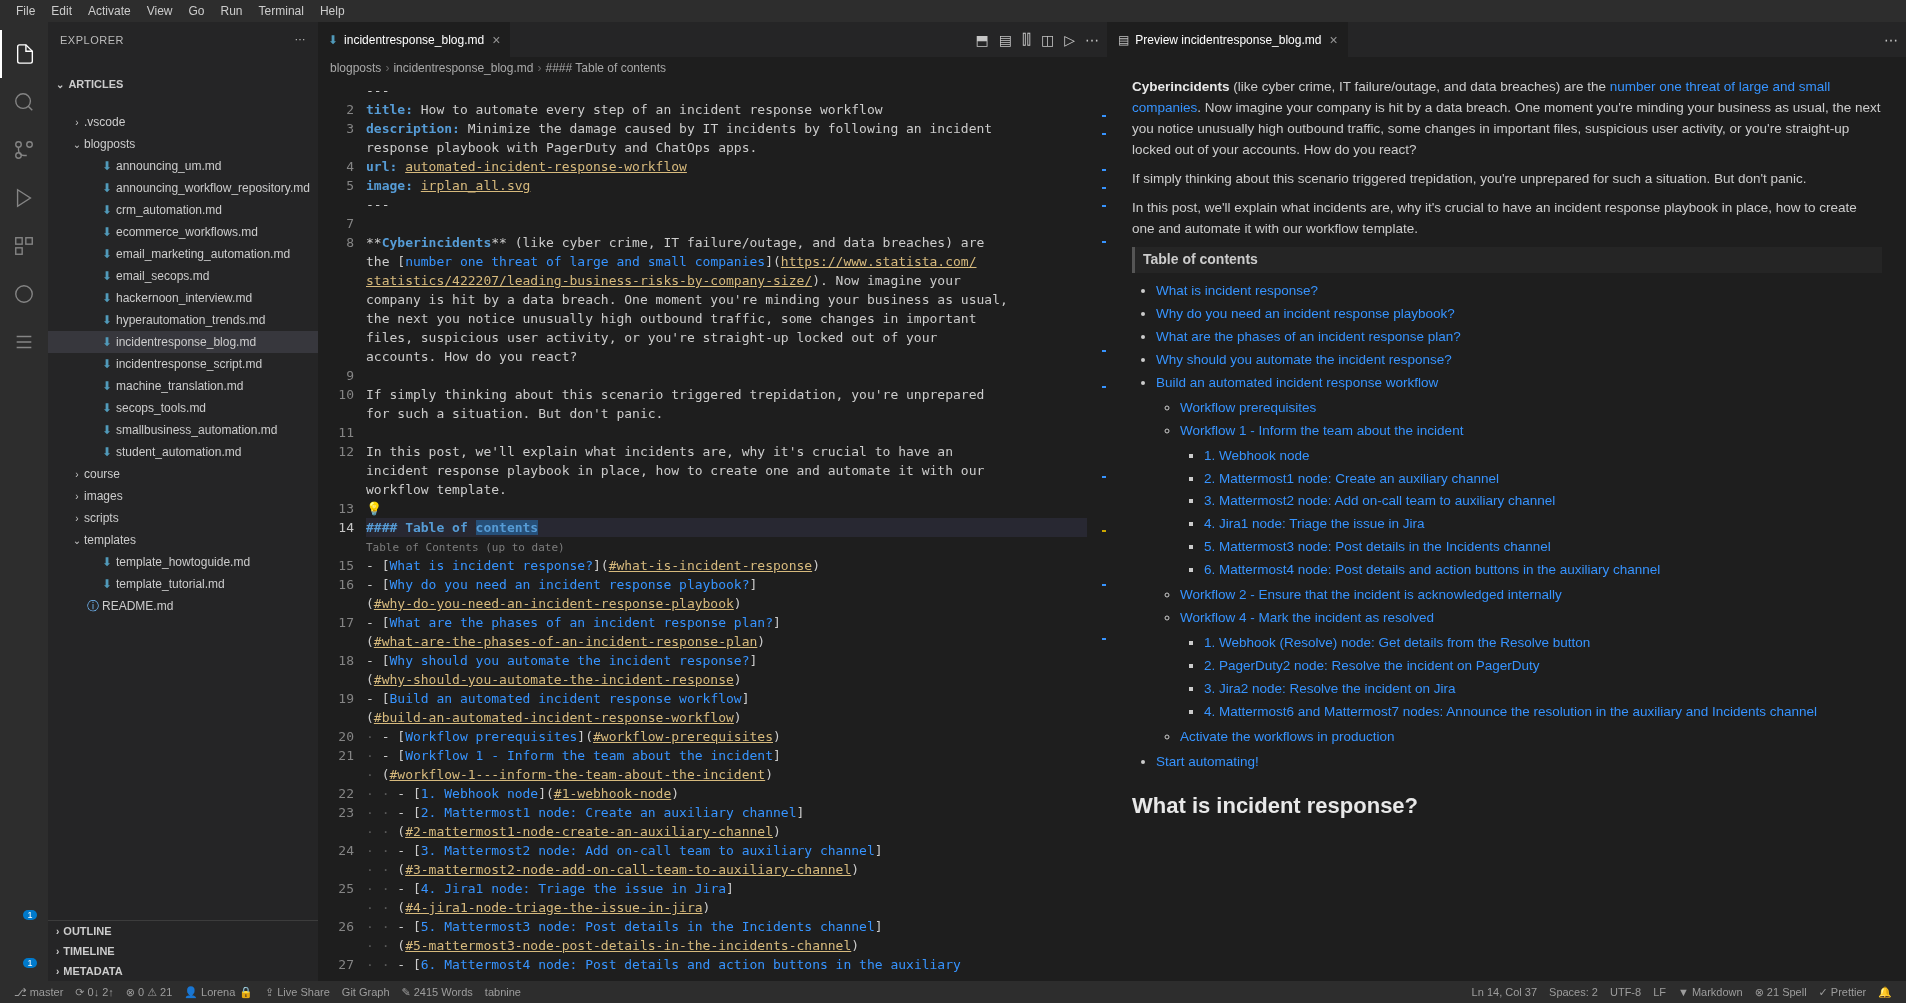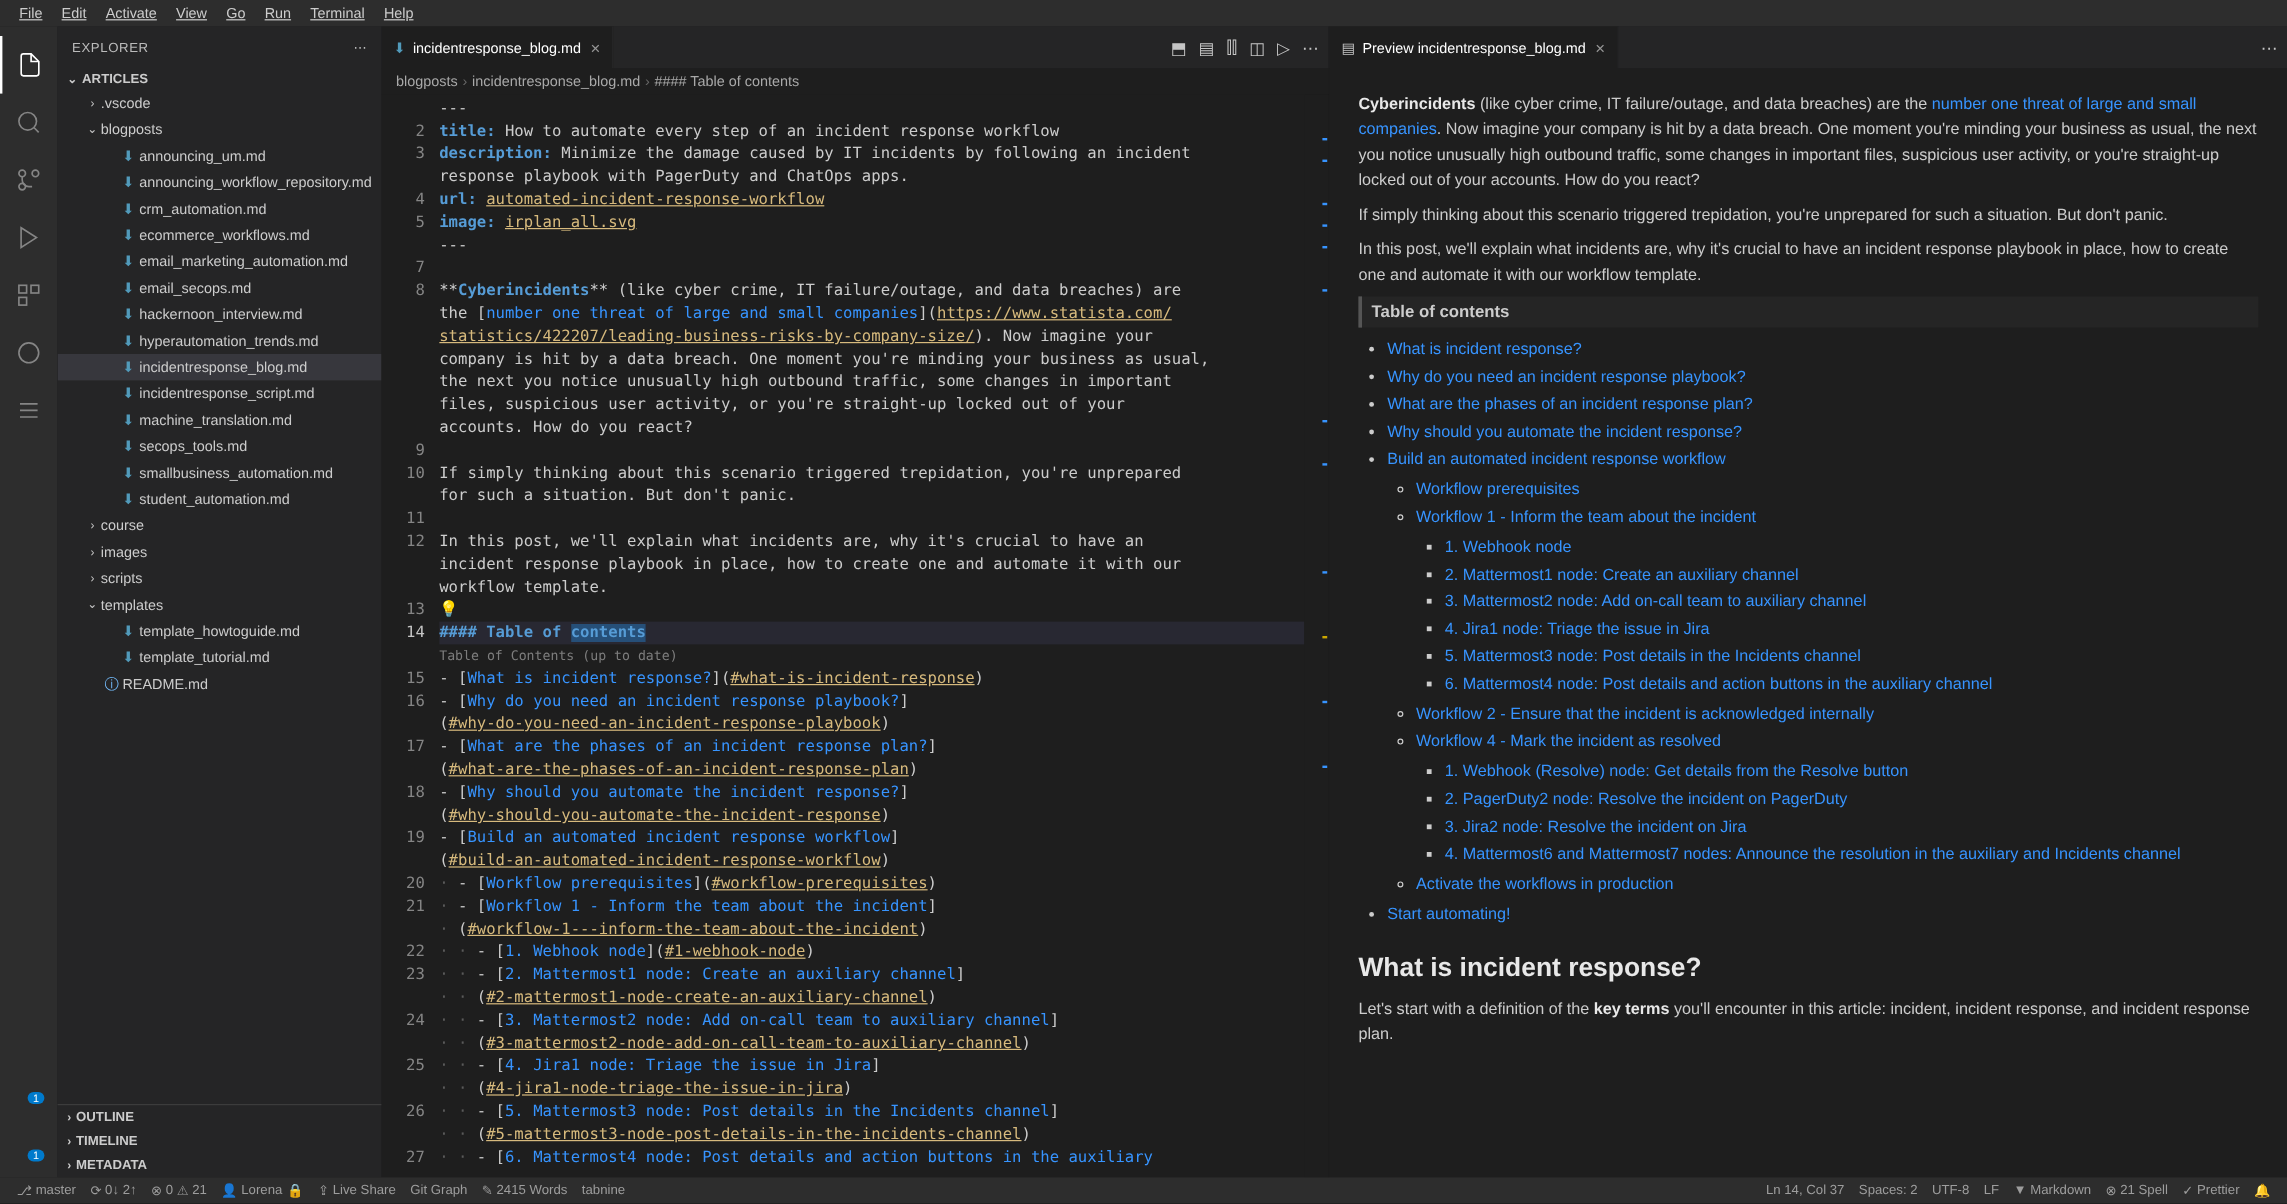--- a/index.html
+++ b/index.html
@@ -14,21 +14,21 @@
 }
 .menubar {
   height: 22px;
   background: #2d2d2d;
   display: flex;
   align-items: center;
   padding: 0 8px;
   font-size: 12px;
   color: #cccccc;
 }
-.menubar span { padding: 0 8px; cursor: pointer; text-decoration: underline; }
+.menubar span { padding: 0 8px; cursor: pointer; }
 .main {
   display: flex;
   height: calc(100% - 44px);
 }
 .activitybar {
   width: 48px;
   background: #2d2d2d;
   display: flex;
   flex-direction: column;
   align-items: center;
@@ -53,20 +53,21 @@
   padding: 0 4px;
   margin-left: 12px;
   margin-top: 12px;
 }
 .sidebar {
   width: 270px;
   background: #252526;
   display: flex;
   flex-direction: column;
   font-size: 12px;
+  gap: 18px;
 }
 .sidebar-header {
   height: 35px;
   display: flex;
   align-items: center;
   justify-content: space-between;
   padding: 0 12px;
   color: #bbbbbb;
   font-size: 11px;
   letter-spacing: 0.5px;
@@ -568,23 +569,20 @@
                     <li><a href="#">1. Webhook (Resolve) node: Get details from the Resolve button</a></li>
                     <li><a href="#">2. PagerDuty2 node: Resolve the incident on PagerDuty</a></li>
                     <li><a href="#">3. Jira2 node: Resolve the incident on Jira</a></li>
                     <li><a href="#">4. Mattermost6 and Mattermost7 nodes: Announce the resolution in the auxiliary and Incidents channel</a></li>
                   </ul></li>
                 <li><a href="#">Activate the workflows in production</a></li>
               </ul></li>
             <li><a href="#">Start automating!</a></li>
           </ul>
         <h2>What is incident response?</h2>
-        <p>
-          <span>Let's start with a definition of the </span><strong>key terms</strong><span> you'll encounter in this article: incident, incident response, and incident response plan.</span>
-        </p>
       </div>
     </div>
   </div>
 </div>
 
 <div class="statusbar">
   <div class="sb-item">
       <span class="sb-icon">⎇</span>
       <span>master</span>
     </div>

